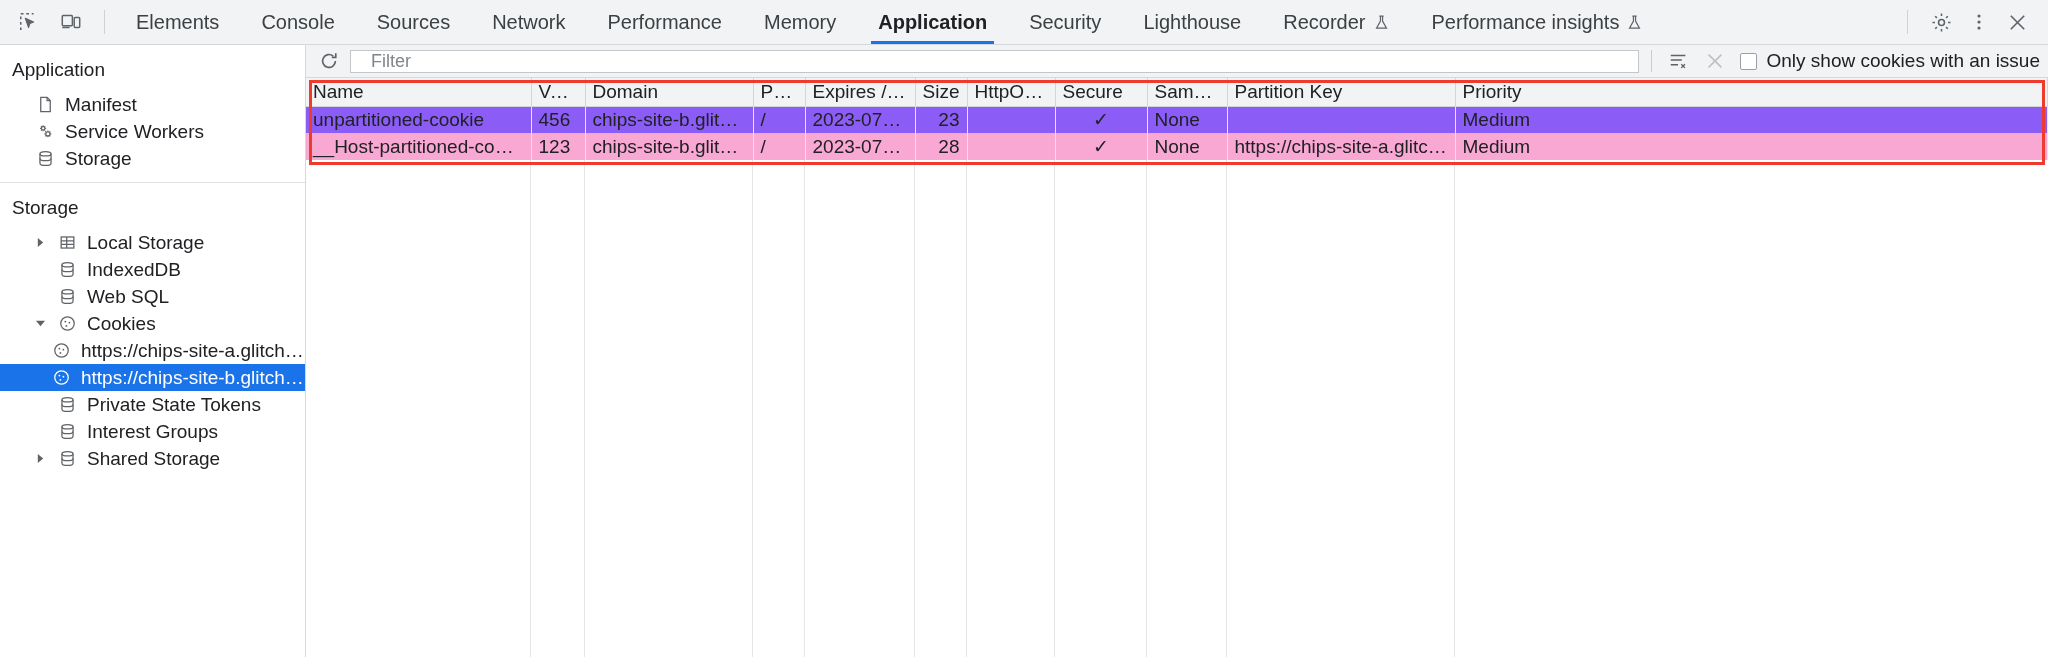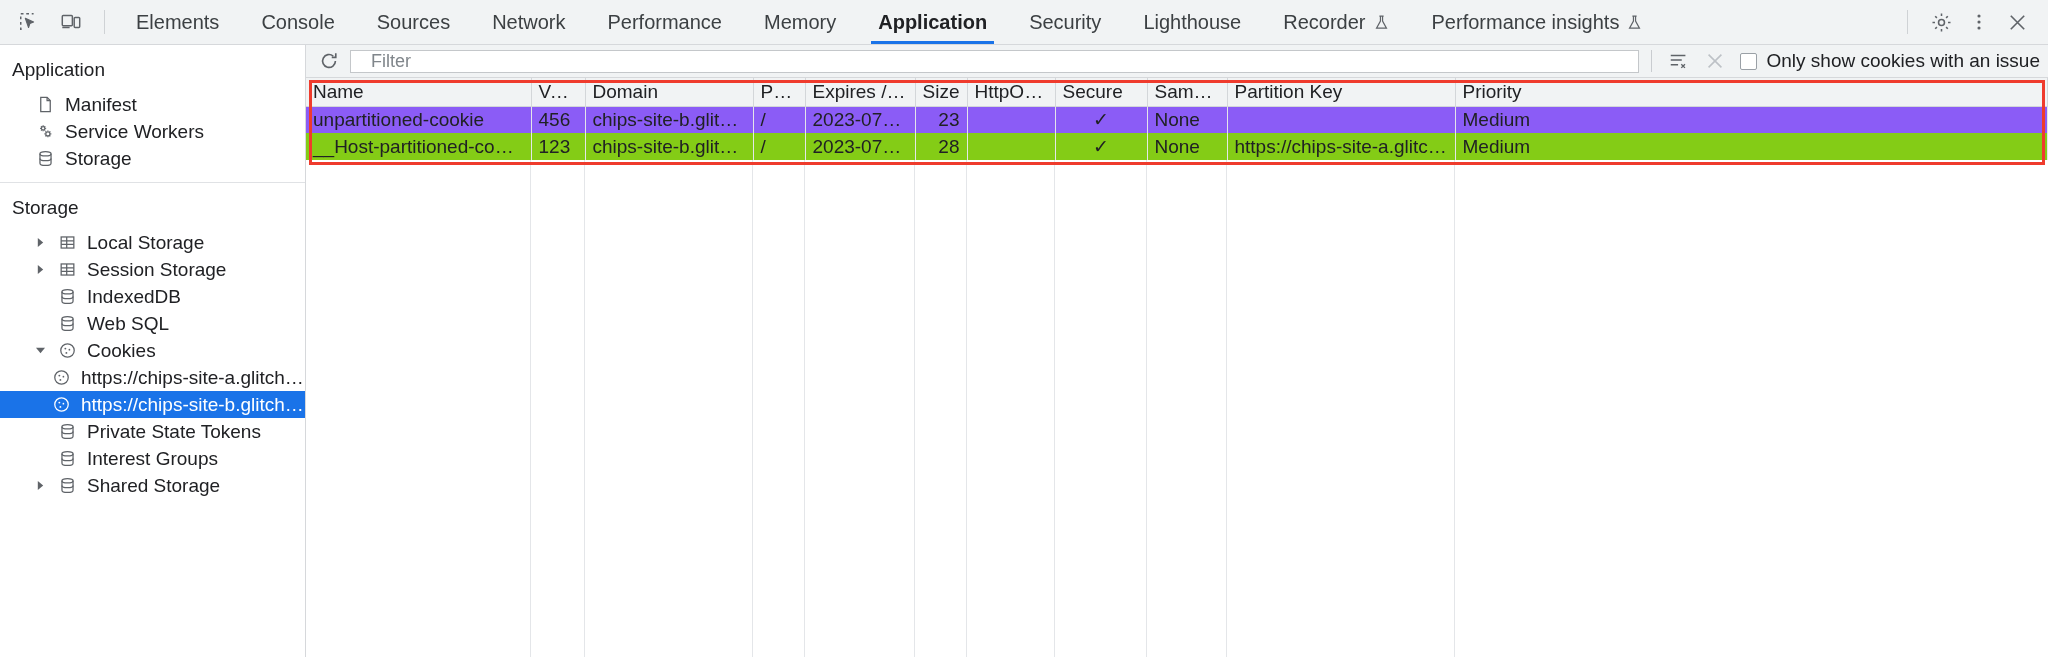--- a/index.html
+++ b/index.html
@@ -145,21 +145,21 @@
   table.cookies td {
     height: 27px;
     padding: 0 7px;
     border-right: 1px solid #e4e6e9;
     color: #202124;
     white-space: nowrap; overflow: hidden; text-overflow: ellipsis;
   }
   table.cookies td.num { text-align: right; }
   table.cookies td.ck { text-align: center; }
   tr.row-even td { background: #8b5cf6; }
-  tr.row-odd td { background: #84cc16; }
+  tr.row-odd td { background: #f9a8d4; }
   td.name-cell { padding-left: 28px; }
 
   .filler { width: 100%; }
   .filler-row { display: flex; height: 100%; }
   .filler-col { border-right: 1px solid #e4e6e9; height: 100%; }
 </style>
 </head>
 <body>
 
 <div class="devtools">
@@ -303,34 +303,20 @@
           </span>
           <span class="ico">
             <svg width="19" height="19" viewBox="0 0 24 24" fill="none" stroke="currentColor" stroke-width="1.6">
               <rect x="4" y="5" width="16" height="14"></rect>
                 <path d="M4 10h16M4 14.5h16M11 5v14"></path>
             </svg>
           </span>
           <span class="tree-label">Local Storage</span>
         </div>
 
-        <div class="tree-item indent1">
-          <span class="twisty">
-            <svg width="9" height="11" viewBox="0 0 10 12" fill="currentColor">
-                <path d="M2 1l6 5-6 5z"></path>
-              </svg>
-          </span>
-          <span class="ico">
-            <svg width="19" height="19" viewBox="0 0 24 24" fill="none" stroke="currentColor" stroke-width="1.6">
-              <rect x="4" y="5" width="16" height="14"></rect>
-                <path d="M4 10h16M4 14.5h16M11 5v14"></path>
-            </svg>
-          </span>
-          <span class="tree-label">Session Storage</span>
-        </div>
 
         <div class="tree-item indent1">
           <span class="twisty spacer"></span>
           <span class="ico">
             <svg width="19" height="19" viewBox="0 0 24 24" fill="none" stroke="currentColor" stroke-width="1.6">
               <ellipse cx="12" cy="6" rx="7" ry="2.8"></ellipse>
               <path d="M5 6v12c0 1.6 3.1 2.8 7 2.8s7-1.2 7-2.8V6"></path>
               <path d="M5 12c0 1.6 3.1 2.8 7 2.8s7-1.2 7-2.8"></path>
             </svg>
           </span>

